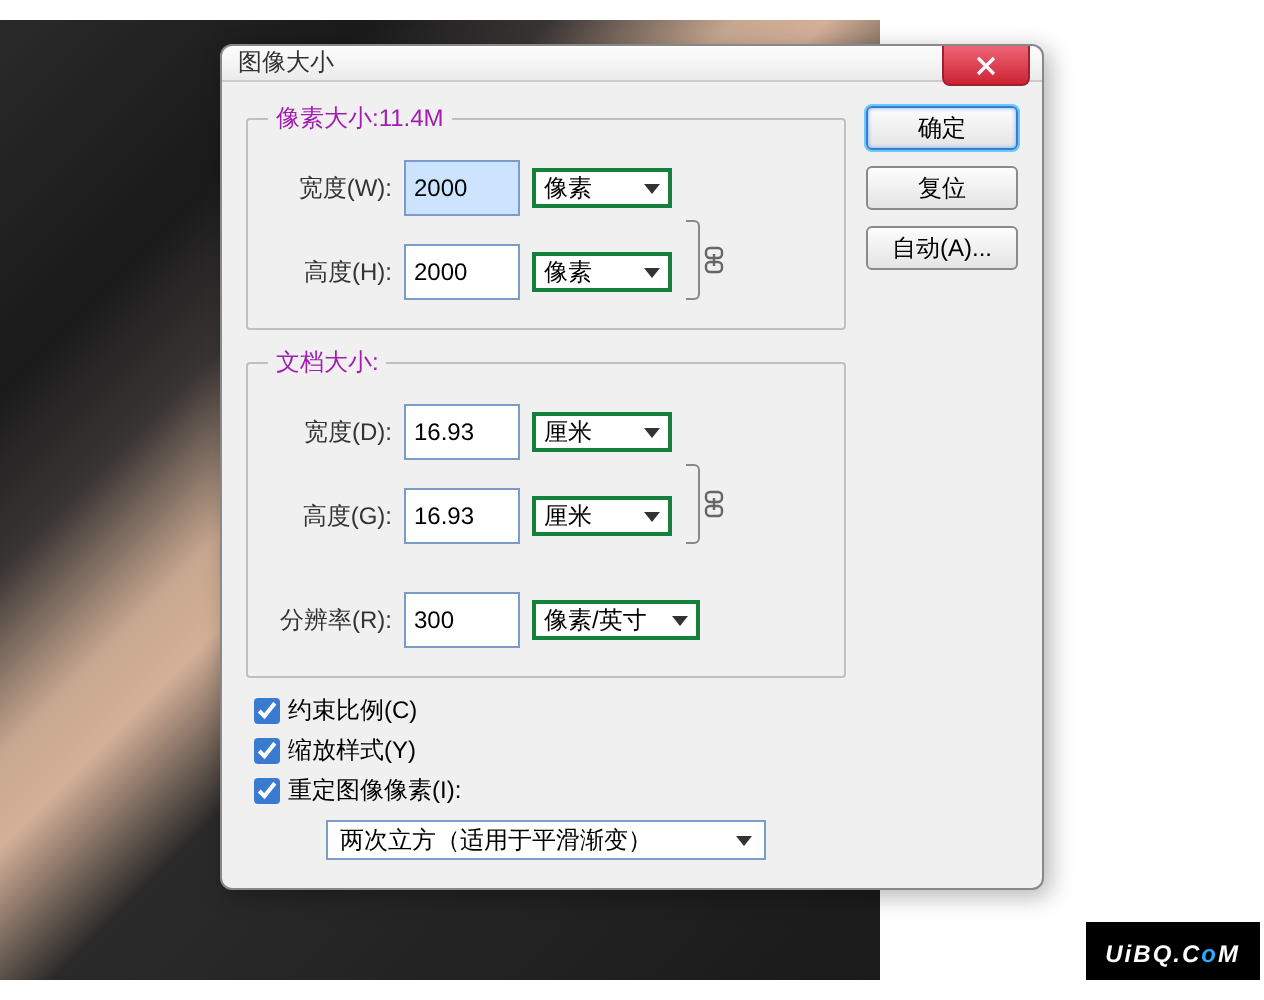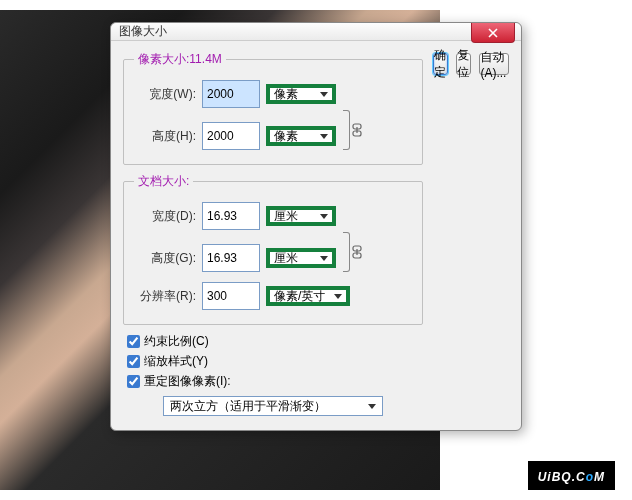--- a/index.html
+++ b/index.html
@@ -1,36 +1,36 @@
 <!DOCTYPE html>
 <html><head>
 <meta charset="utf-8">
 <style>
 *{box-sizing:border-box;margin:0;padding:0;font-family:"Microsoft YaHei",SimSun,Arial,sans-serif;font-size:12px}
 body{width:632px;height:500px;background:#fff;position:relative;overflow:hidden}
 .bg-photo{position:absolute;left:0;top:10px;width:440px;height:480px;background:linear-gradient(135deg,#2a2a2a 0%,#1a1a1a 20%,#3a3535 30%,#c8a890 40%,#d4b098 45%,#2a2a2a 55%,#1a1a1a 100%);z-index:1}
-.watermark{position:absolute;right:17px;bottom:10px;background:#000;color:#fff;padding:4px 10px;font-weight:bold;font-style:italic;font-size:18px;z-index:2;letter-spacing:1px}
+.watermark{position:absolute;right:2px;bottom:10px;background:#000;color:#fff;padding:4px 10px;font-weight:bold;font-style:italic;font-size:18px;z-index:2;letter-spacing:1px}
 .watermark .o{color:#2aaaff}
 .dialog{position:absolute;left:110px;top:22px;width:412px;background:#f0f0f0;border:1px solid #888;border-radius:6px;box-shadow:3px 3px 12px rgba(0,0,0,0.3);z-index:10}
 .titlebar{height:18px;background:linear-gradient(#fdfdfd,#ebebeb);border-bottom:1px solid #ccc;border-radius:6px 6px 0 0;display:flex;align-items:center;padding:0 8px;position:relative}
 .title{font-size:12px;color:#333}
 .close-btn{position:absolute;right:6px;top:0;width:44px;height:20px;background:linear-gradient(#e67,#c23);border:1px solid #a02030;border-top:none;border-radius:0 0 4px 4px;display:flex;align-items:center;justify-content:center;cursor:pointer}
 .close-btn svg{width:10px;height:10px}
 .content{padding:10px 12px 14px;display:flex;gap:10px}
 .left{flex:1}
-.right{width:76px;display:flex;flex-direction:row;gap:8px;padding-top:2px}
+.right{width:76px;display:flex;flex-direction:column;gap:8px;padding-top:2px}
 .btn{height:22px;background:linear-gradient(#fdfdfd,#e4e4e4);border:1px solid #8a8a8a;border-radius:3px;cursor:pointer;font-size:12px;display:flex;align-items:center;justify-content:center}
 .btn.primary{border:1px solid #3a7ad0;box-shadow:0 0 2px #6af inset,0 0 0 1px #6cf}
 fieldset{border:1px solid #c0c0c0;border-radius:2px;margin-bottom:8px;padding:8px 10px 10px}
 legend{padding:0 4px;font-size:12px;color:#a21caf}
 .row{display:flex;align-items:center;gap:6px;margin:4px 0}
 .row label{width:62px;text-align:right;color:#333}
 .row input[type=text]{width:58px;height:20px;border:1px solid #7a9cc6;padding:13px 4px;background:#fff}
 .row input.sel{background:#cce4ff}
-.row .unit{width:70px;height:20px;border:4px solid #15803d;background:#fff;display:flex;align-items:center;justify-content:space-between;padding:0 4px;cursor:pointer}
+.row .unit{width:70px;height:20px;border:2px solid #15803d;background:#fff;display:flex;align-items:center;justify-content:space-between;padding:0 4px;cursor:pointer}
 .row .unit .arr{width:0;height:0;border-left:4px solid transparent;border-right:4px solid transparent;border-top:5px solid #333}
 .bracket{width:18px;height:48px;position:relative;margin-left:2px}
 .bracket::before{content:"";position:absolute;right:6px;top:4px;bottom:4px;width:6px;border:1px solid #888;border-left:none;border-radius:0 3px 3px 0}
 .link-icon{position:absolute;right:-8px;top:50%;transform:translateY(-50%);width:14px;height:14px}
 .pxgroup{display:flex;align-items:flex-end}
 .pxrows{display:flex;flex-direction:column;gap:6px}
 .checks{margin:8px 0 6px 4px}
 .checks .crow{display:flex;align-items:center;gap:4px;margin:3px 0}
 .checks input[type=checkbox]{width:13px;height:13px;accent-color:#3a7ad0}
 .resample{display:flex;justify-content:center;margin-top:6px}
@@ -111,21 +111,21 @@
             </div>
           </div>
           <div class="bracket">
             <svg class="link-icon" viewBox="0 0 14 14">
                 <rect x="3" y="1" width="8" height="5" rx="2" fill="none" stroke="#666" stroke-width="1.2"></rect>
                 <rect x="3" y="8" width="8" height="5" rx="2" fill="none" stroke="#666" stroke-width="1.2"></rect>
                 <line x1="7" y1="4" x2="7" y2="10" stroke="#666" stroke-width="1.2"></line>
               </svg>
           </div>
         </div>
-        <div class="row" style="margin-top:6px">
+        <div class="row" style="margin-top:20px">
           <label>分辨率(R):</label>
           <input type="text" value="300" style="">
           <div class="unit" style="width:84px">
               <span>像素/英寸</span>
               <span class="arr"></span>
             </div>
         </div>
       </fieldset>
 
       <div class="checks">

